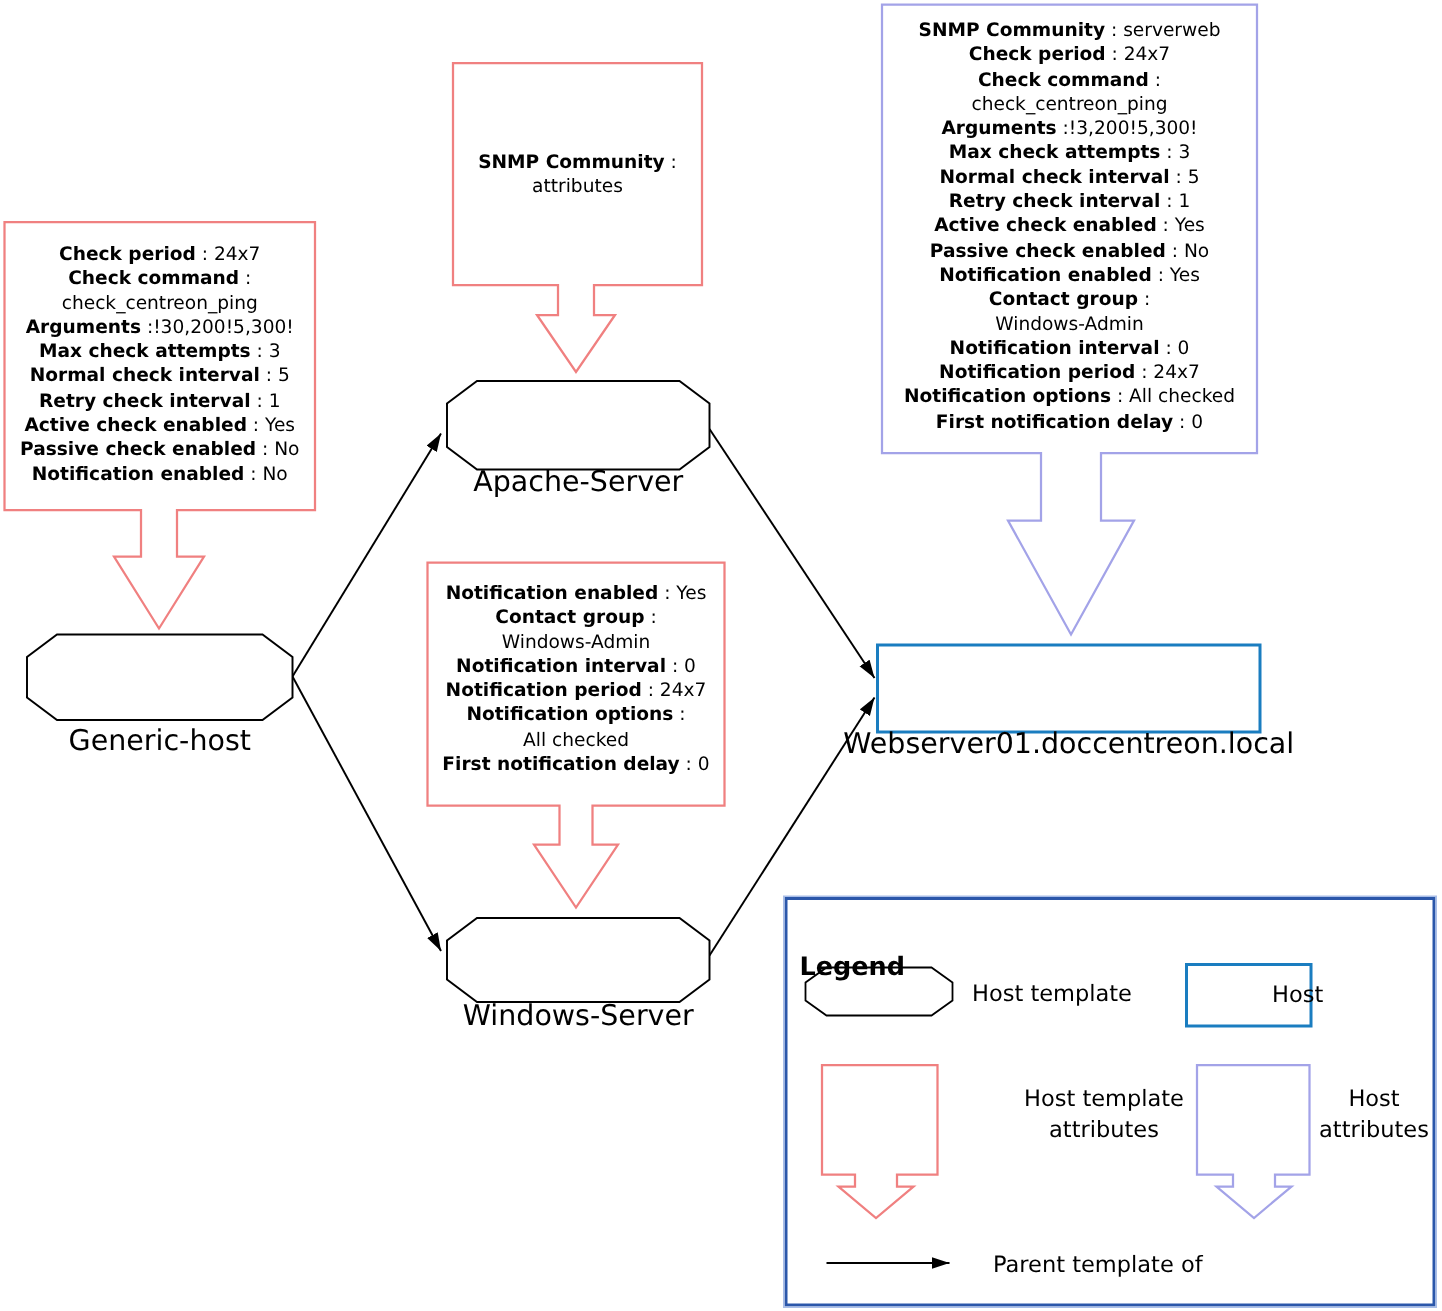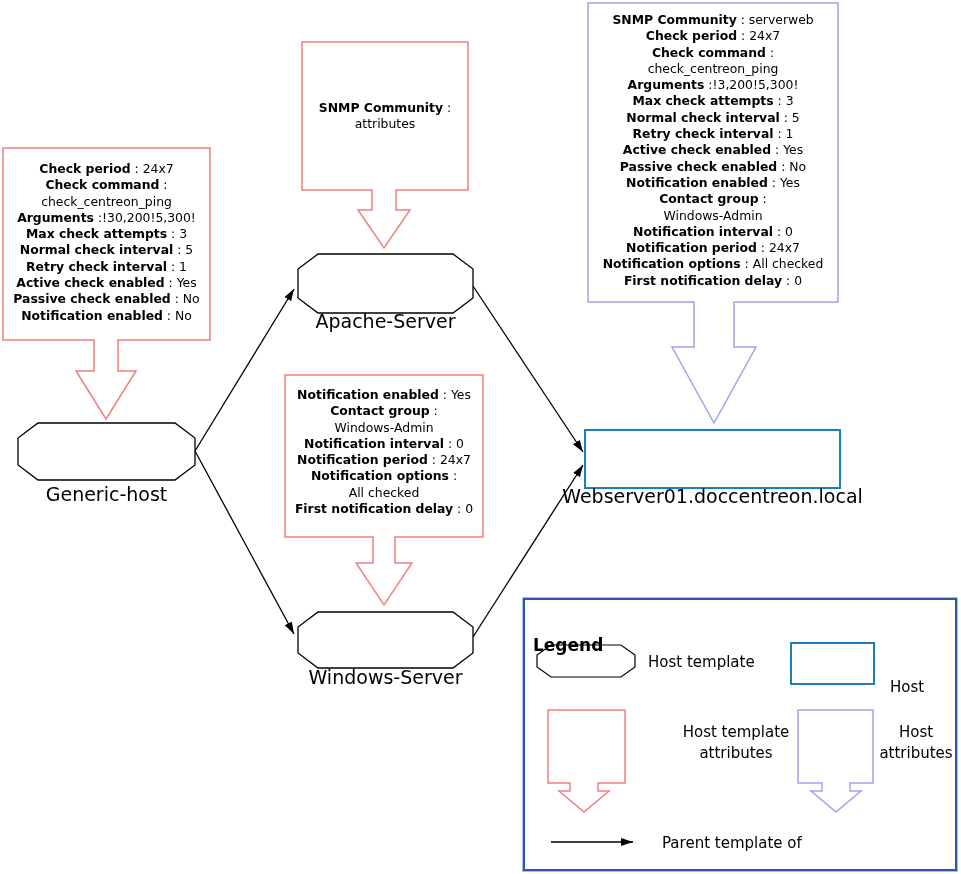--- a/index.html
+++ b/index.html
@@ -115,18 +115,18 @@
       <div class="ln"><span class="b">First notification delay</span><span> : 0</span></div>
     </div>
 
   <div class="node-label" style="left:18px;top:428px;width:177px;height:57px;">Generic-host</div>
   <div class="node-label" style="left:298px;top:254px;width:175px;height:59px;">Apache-Server</div>
   <div class="node-label" style="left:298px;top:612px;width:175px;height:56px;">Windows-Server</div>
   <div class="node-label" style="left:585px;top:430px;width:255px;height:58px;">Webserver01.doccentreon.local</div>
 
   <div class="legend-title">Legend</div>
   <div class="legend-label" style="left:648px;top:653px;">Host template</div>
-  <div class="legend-label" style="left:890px;top:654px;margin-top:24px;">Host</div>
+  <div class="legend-label" style="left:848px;top:654px;">Host</div>
   <div class="legend-label center" style="left:637px;top:722px;width:122px;line-height:21px;margin-left:38px;">Host template attributes</div>
   <div class="legend-label center" style="left:877px;top:722px;width:78px;line-height:21px;">Host attributes</div>
   <div class="legend-label" style="left:662px;top:834px;">Parent template of</div>
 
 </div>
 
 </body></html>

